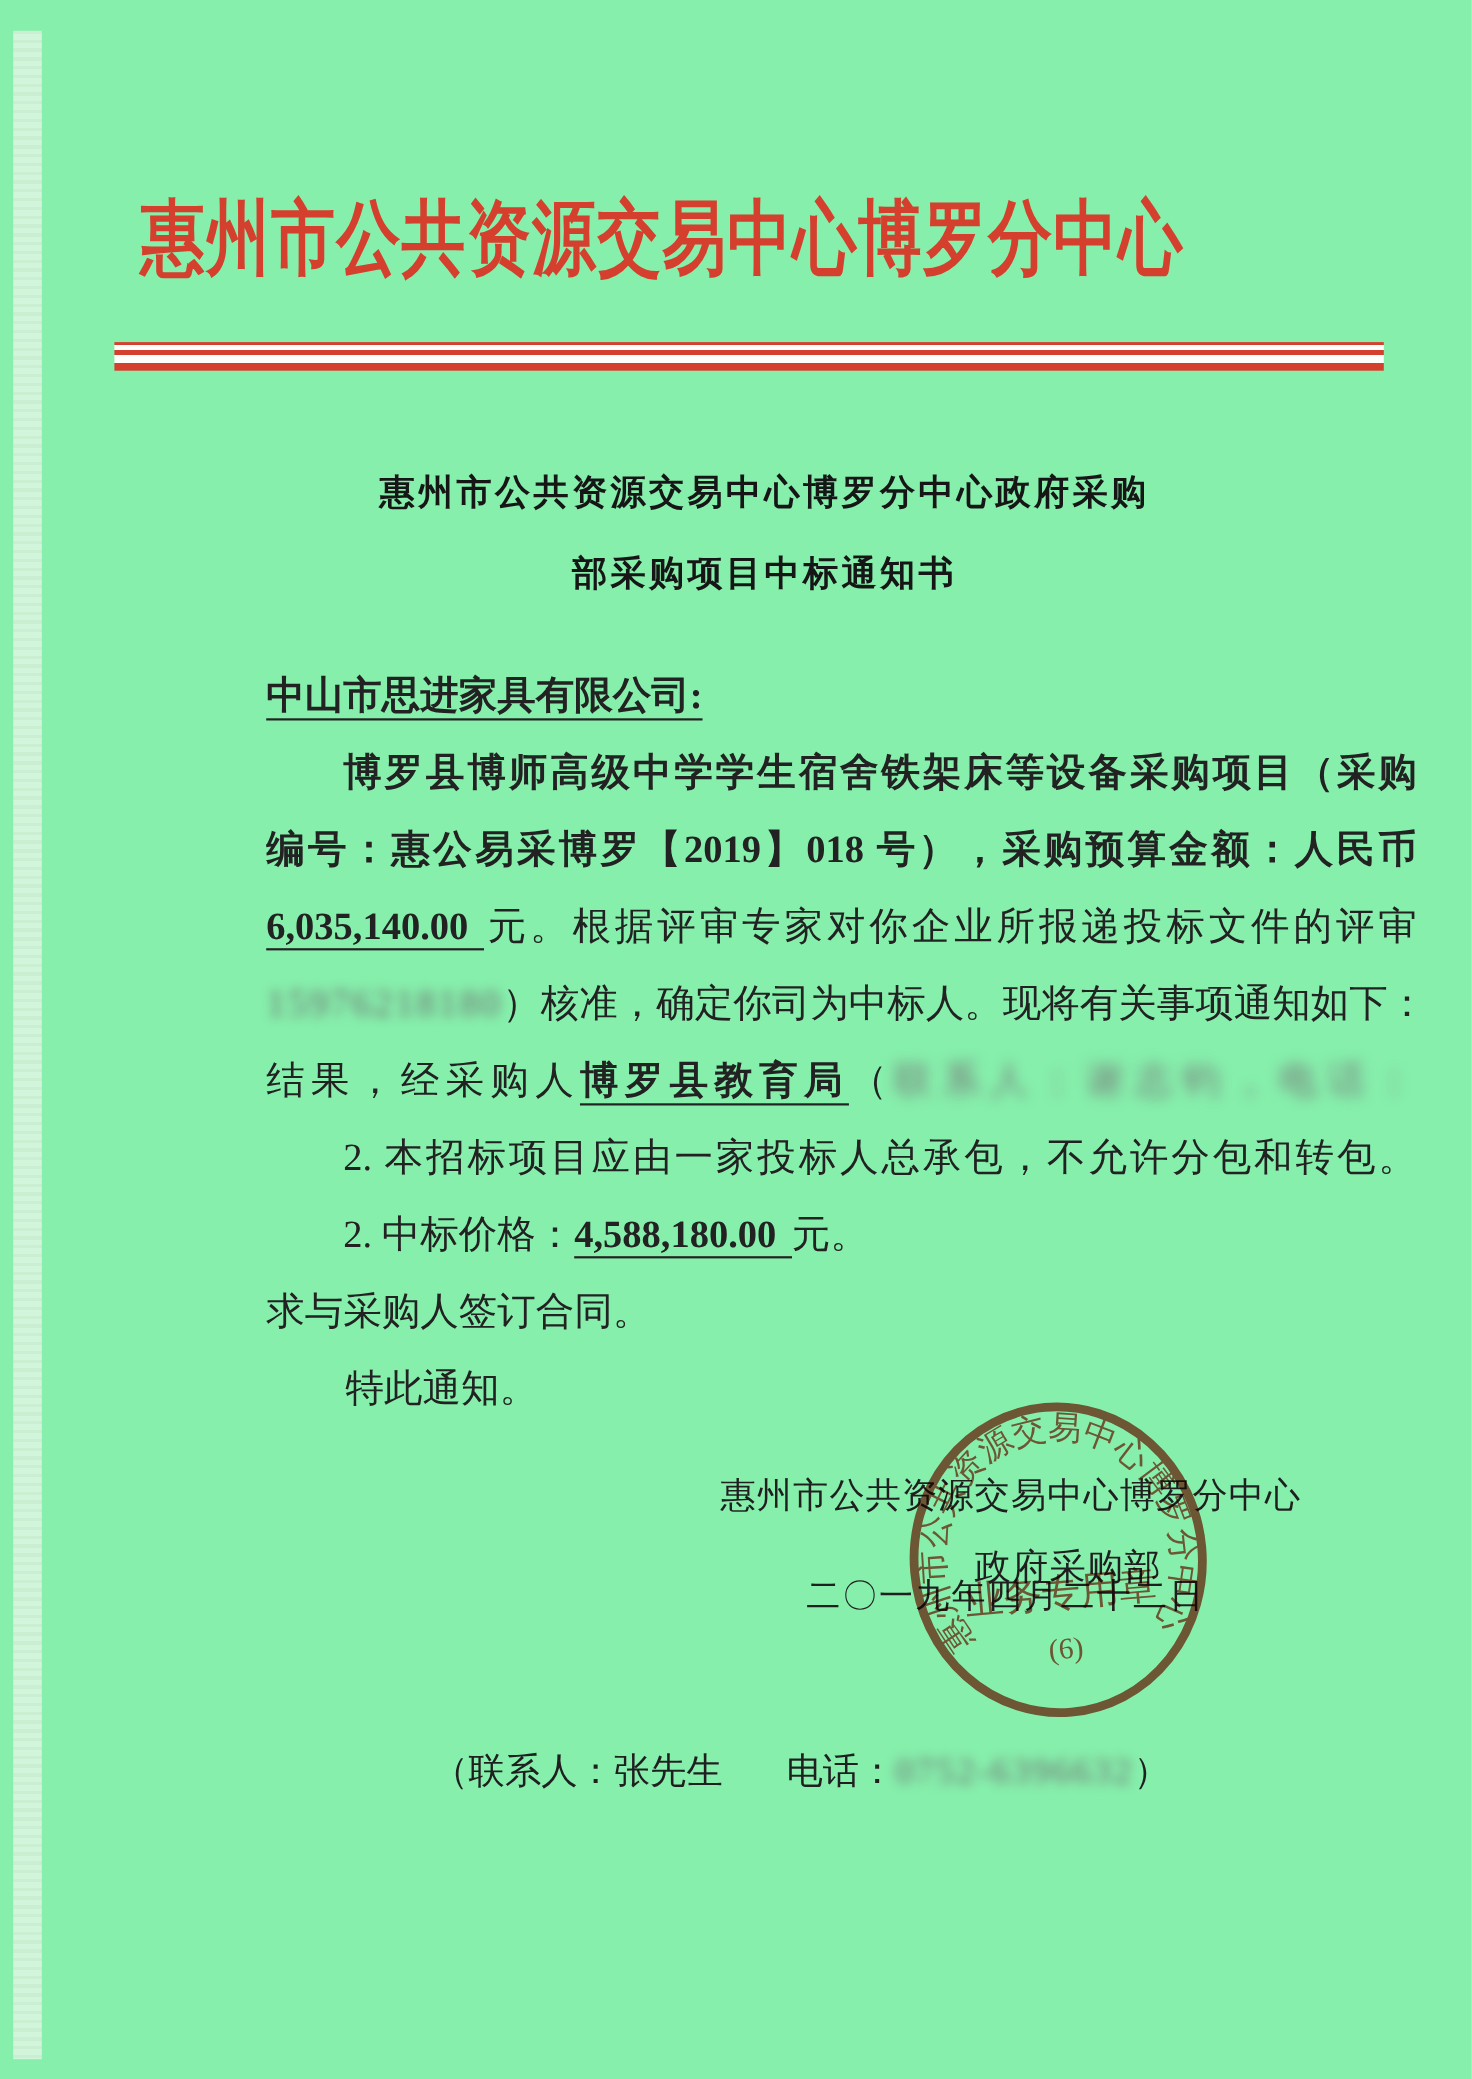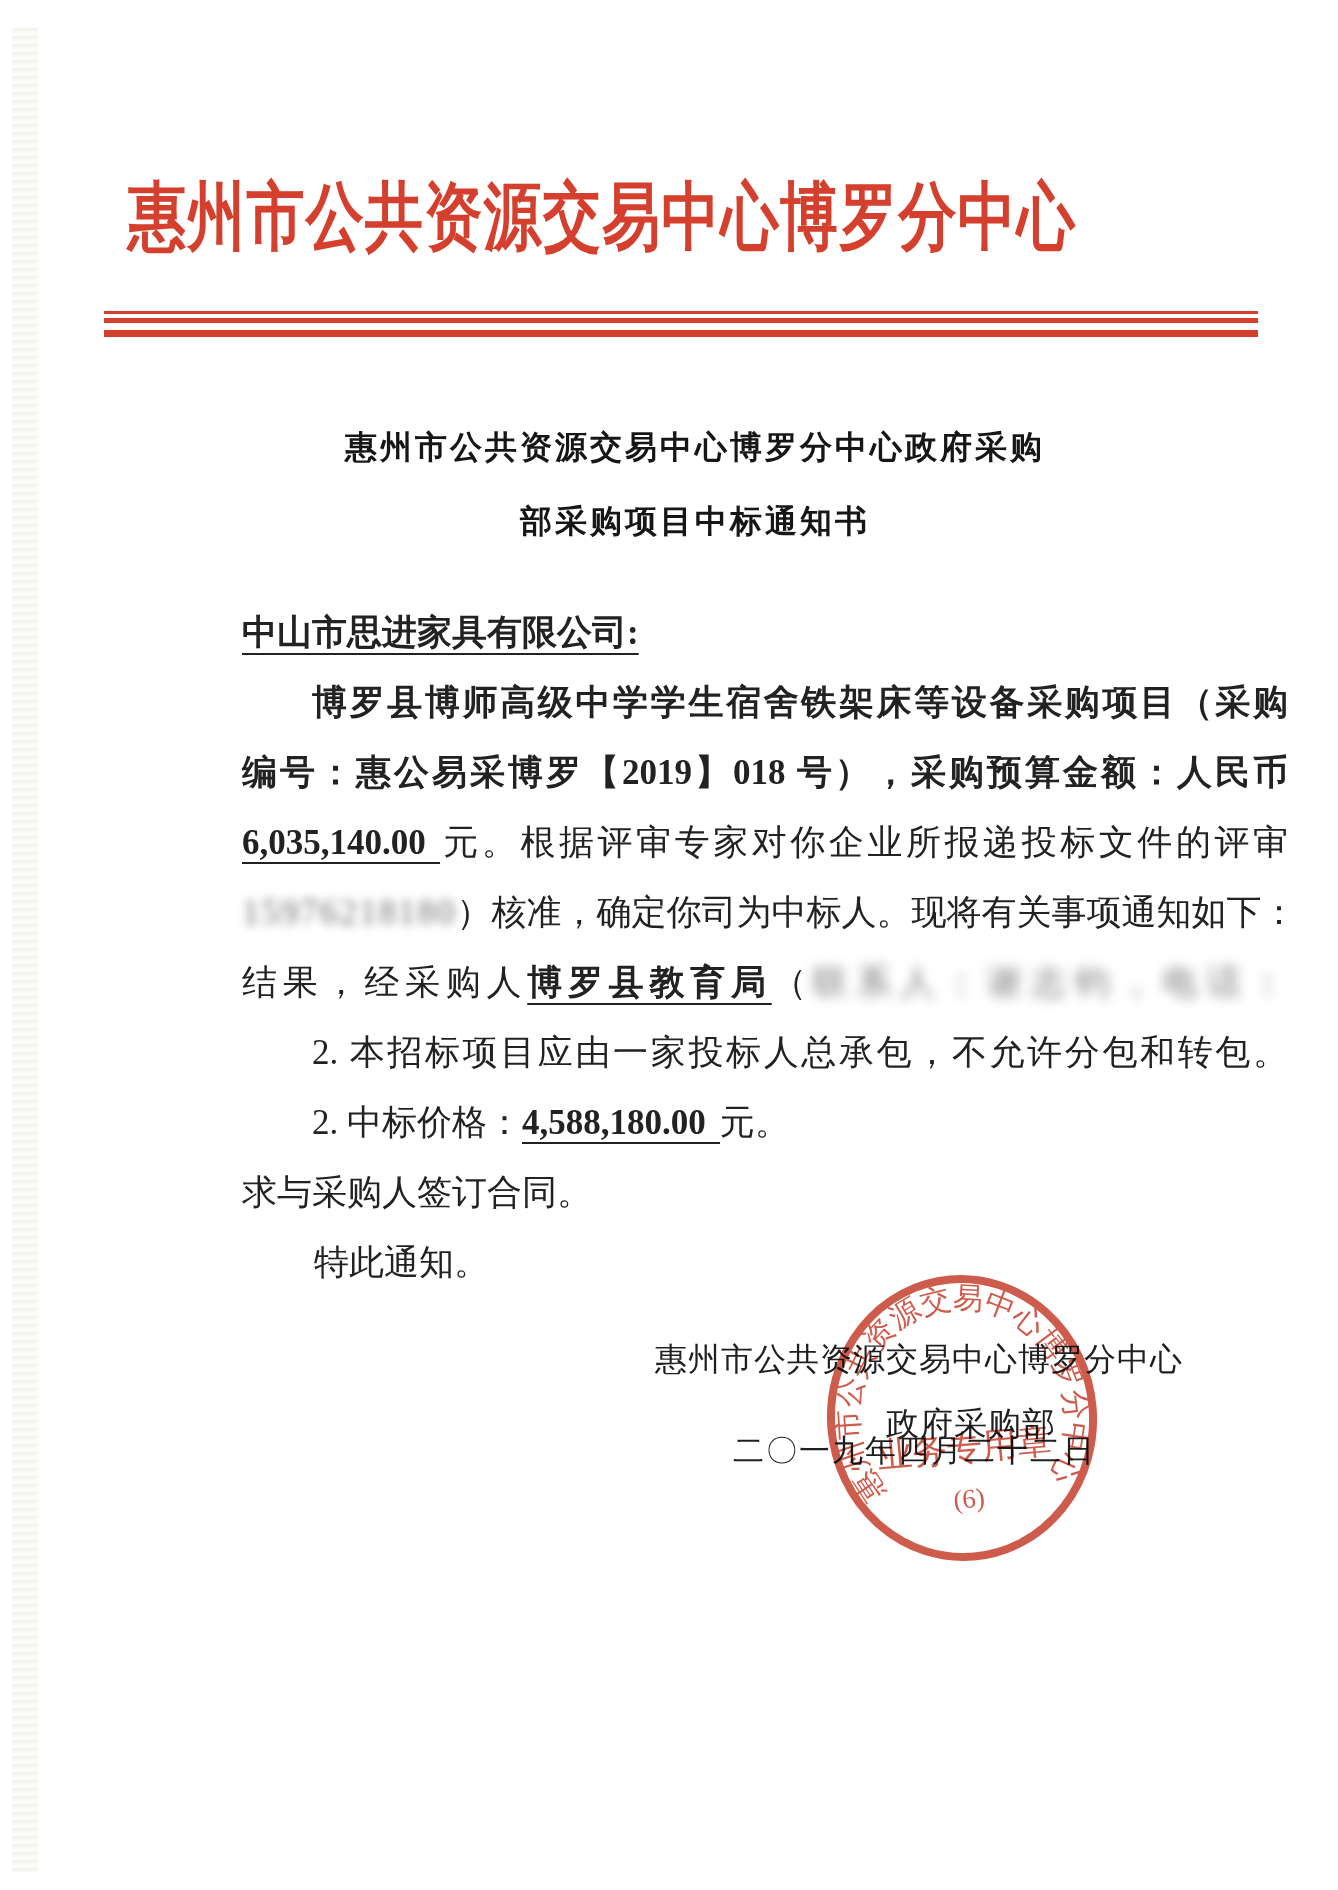--- a/index.html
+++ b/index.html
@@ -1,19 +1,19 @@
 <!DOCTYPE html>
 <html><head>
 <meta charset="utf-8">
 <style>
   html,body{margin:0;padding:0;background:#e8e8e8;}
   .page{
     position:relative;
     width:1338px;height:1890px;
-    background:#ffffff;
+    background:#86efac;
     overflow:hidden;
     font-family:"Liberation Serif","DejaVu Serif",serif;
     color:#1f1f1f;
   }
   
   .scan-edge{
     position:absolute;left:12px;top:28px;width:26px;height:1844px;
     background:repeating-linear-gradient(180deg,#f0eee6 0 3px,#faf9f4 3px 8px);
     opacity:.65;
   }
@@ -104,14 +104,15 @@
       <ellipse cx="150" cy="150" rx="131" ry="139" fill="none" stroke="#c84534" stroke-width="8"></ellipse>
       <defs>
         <path id="arcp" d="M 83 234 A 104 110 0 1 1 217 234" fill="none"></path>
       </defs>
       <text font-size="30" fill="#c84534" font-family="Liberation Serif, DejaVu Serif, serif"><textPath href="#arcp" startOffset="50%" text-anchor="middle">惠州市公共资源交易中心博罗分中心</textPath></text>
       <text x="150" y="192" text-anchor="middle" font-size="35" fill="#c84534" font-family="Liberation Serif, DejaVu Serif, serif">业务专用章</text>
       <text x="150" y="240" text-anchor="middle" font-size="27" fill="#c84534" font-family="Liberation Serif, DejaVu Serif, serif">(6)</text>
     </svg>
   </div>
 
+  <div class="contact"><span>（联系人：张先生</span><span class="gap"></span><span>电话：</span><span class="redact-num">0752-6396632</span><span>）</span></div>
 
 </div>
 
 </body></html>

